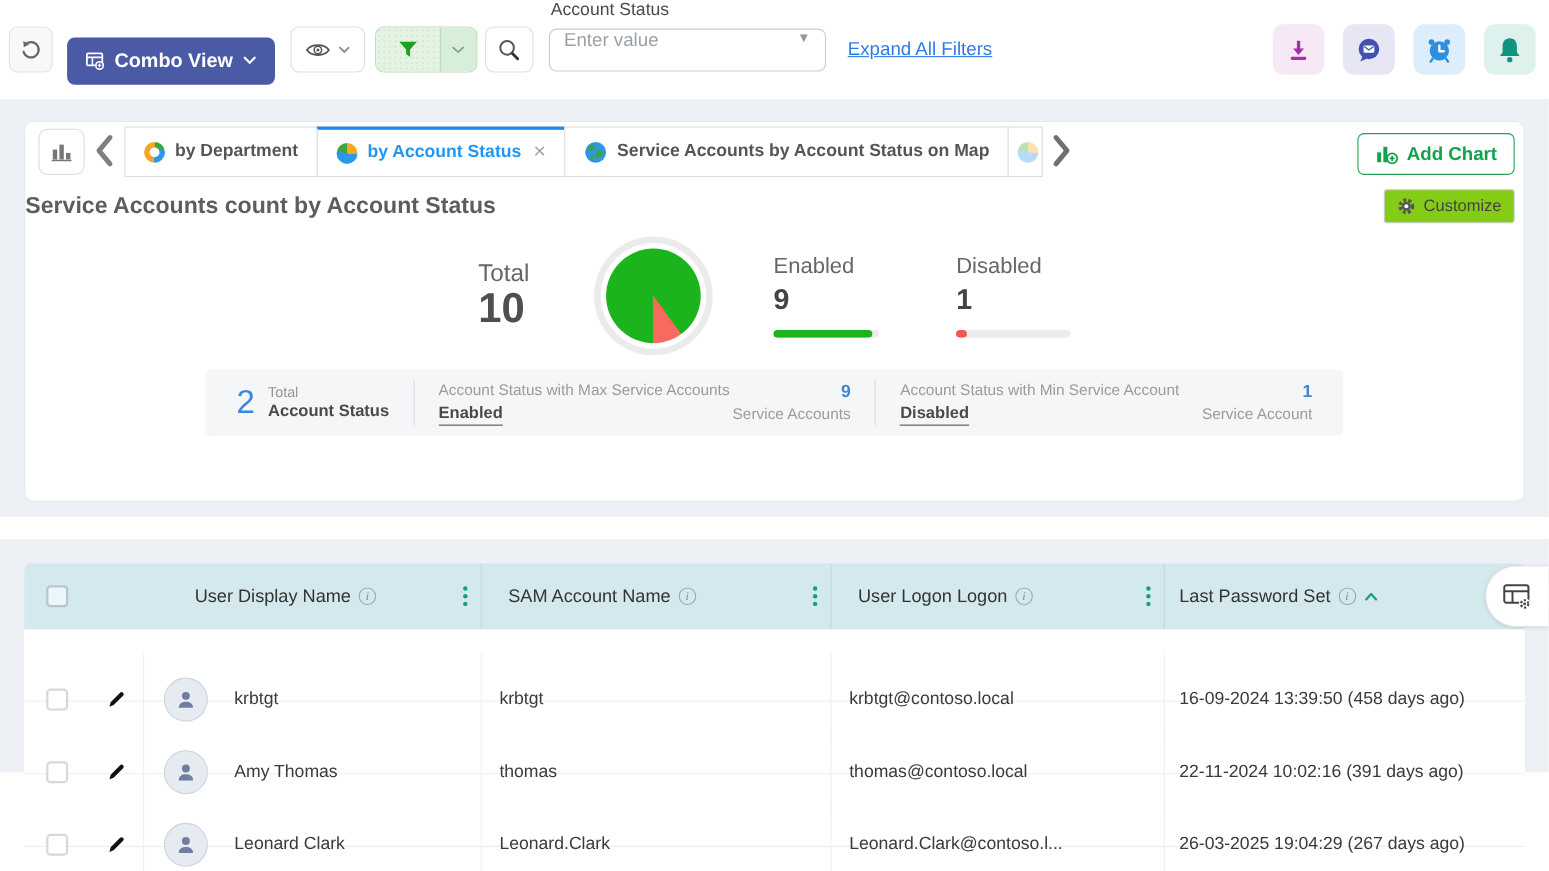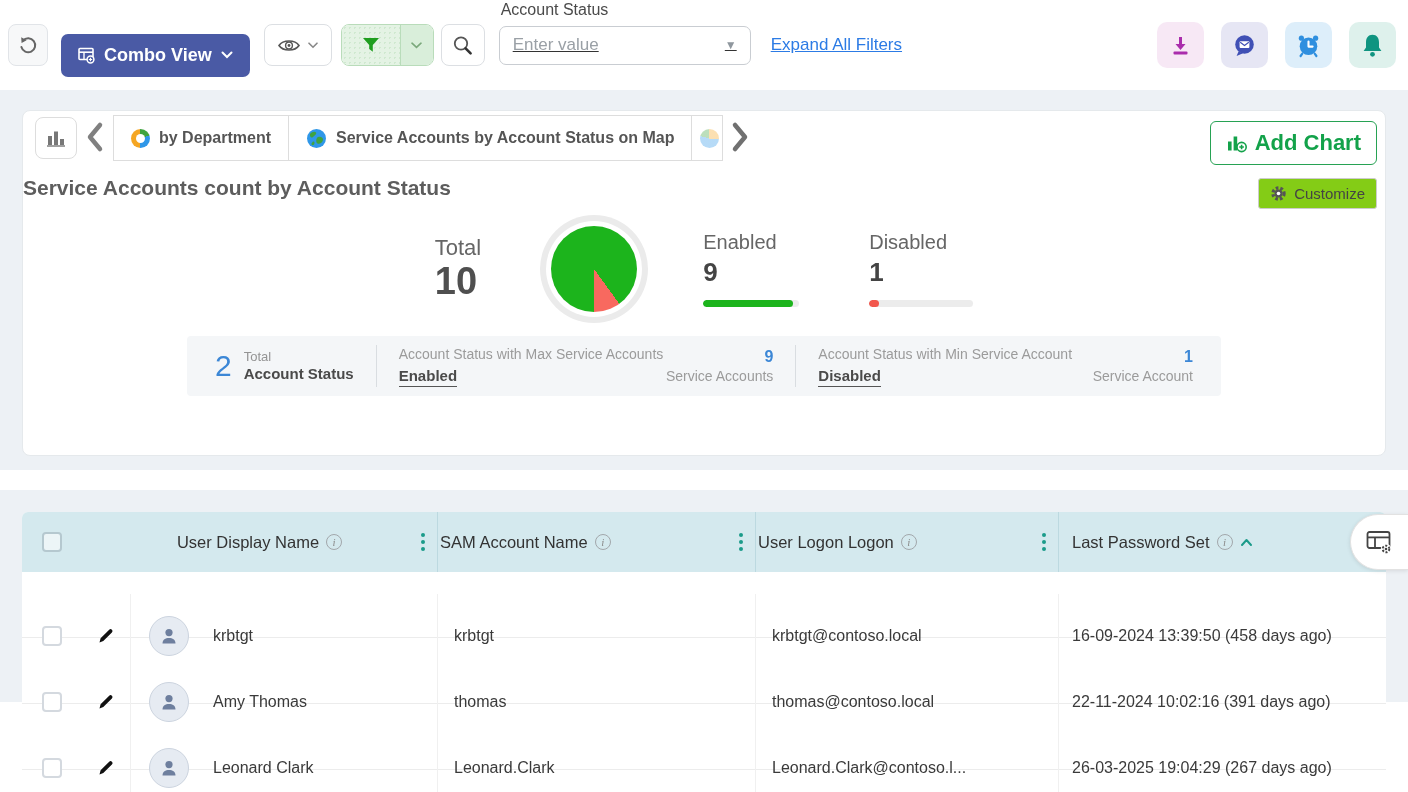--- a/index.html
+++ b/index.html
@@ -18,21 +18,21 @@
   .eye-btn { margin-left:14px; width:68px; gap:7px; }
   .filter-split { margin-left:9px; display:flex; height:42px; border:1px solid #b9dcba; border-radius:8px; overflow:hidden; cursor:pointer; }
   .filter-main { width:58px; background:#e4f3e4;
     background-image:radial-gradient(#cfe9cf 1px, transparent 1px); background-size:5px 5px;
     display:flex; align-items:center; justify-content:center; }
   .filter-arrow { width:33px; background:#d9eeda; border-left:1px solid #b9dcba; display:flex; align-items:center; justify-content:center; }
   .search-btn { margin-left:7px; width:44px; }
   .field-wrap { margin-left:14px; position:relative; }
   .field-label { position:absolute; top:-25px; left:2px; font-size:16px; color:#4a4a4a; }
   .select-box { width:252px; height:39px; border:1px solid #c9cdd2; border-radius:7px; background:#fff;
-    display:flex; align-items:center; justify-content:space-between; padding:0 13px; cursor:pointer;text-decoration:underline; }
+    display:flex; align-items:flex-start; justify-content:space-between; padding:0 13px; cursor:pointer; }
   .placeholder { color:#9aa0a6; font-size:17px; }
   .dd-arrow { color:#8f979e; font-size:12px; }
   .expand-link { margin-left:20px; color:#2c7be5; font-size:17px; text-decoration:underline; cursor:pointer; }
   .right-icons { margin-left:auto; display:flex; gap:17px; }
   .sq-btn { width:47px; height:46px; border-radius:10px; border:none; display:flex; align-items:center; justify-content:center; cursor:pointer; }
   .dl-btn { background:#f7e8f5; }
   .chat-btn { background:#e6e6f4; }
   .alarm-btn { background:#ddeefa; }
   .bell-btn { background:#def1ec; }
 
@@ -52,21 +52,21 @@
   .tab.partial { width:32px; overflow:hidden; padding:0 8px; opacity:1; }
   .donut-ic { width:19px; height:19px; border-radius:50%; position:relative; flex:none;
     background:conic-gradient(#3fa33f 0 70deg, #2f97e8 70deg 185deg, #f5a623 185deg 360deg); }
   .donut-ic::after { content:""; position:absolute; inset:5px; background:#fff; border-radius:50%; }
   .pie-ic { width:19px; height:19px; border-radius:50%; flex:none;
     background:conic-gradient(#f5a623 0 95deg, #2f97e8 95deg 285deg, #3fa33f 285deg 360deg); }
   .pie-ic.faint { opacity:.35; }
   .globe-ic { flex:none; }
   .strip-actions { position:absolute; right:8px; top:10px; display:flex; flex-direction:column; align-items:flex-end; }
   .addchart-btn { display:flex; align-items:center; gap:8px; background:#fff; border:1.5px solid #27a254;
-    border-radius:6px; color:#13a24a; font-size:22px; font-weight:bold; padding:8px 15px; cursor:pointer; }
+    border-radius:6px; color:#13a24a; font-size:17px; font-weight:bold; padding:8px 15px; cursor:pointer; }
   .customize-btn { margin-top:13px; display:flex; align-items:center; gap:7px; background:#84cc16;
     border:1px solid #ccc; border-radius:3px; color:#444; font-size:15px; padding:6px 11px; cursor:pointer; }
 
   .chart-title { text-align:left; margin-top:15px; font-size:21px; font-weight:bold; color:#5d5d5d; }
 
   .chart-row { display:flex; align-items:center; justify-content:center; margin-top:26px; }
   .total-block { margin-right:56px; }
   .total-label { font-size:22px; color:#666; }
   .total-value { font-size:38px; font-weight:bold; color:#4f4f4f; line-height:1.1; }
   .main-pie { width:86px; height:86px; border-radius:50%;
@@ -99,21 +99,21 @@
   .seg-unit { font-size:14px; color:#9b9b9b; }
 
   
   .table-panel { margin-top:20px; height:212px; padding:22px 22px 0; }
   .table-card { background:#fff; border-radius:6px 6px 0 0; position:relative; height:280px; }
   .thead { height:60px; background:#d4e9ee; border-radius:6px 6px 0 0; position:relative;
     display:grid; grid-template-columns:60px 355px 318px 303px 1fr; align-items:center; }
   .th { position:relative; height:100%; display:flex; align-items:center; font-size:16.5px; color:#333; }
   .th .lbl { display:flex; align-items:center; gap:7px; }
   .th-name { justify-content:center; }
-  .th-sam, .th-logon { padding-left:2px; border-left:1px solid #bcd9e0; }
+  .th-sam, .th-logon { padding-left:24px; border-left:1px solid #bcd9e0; }
   .th-last { padding-left:13px; border-left:1px solid #bcd9e0; }
   .kebab { position:absolute; right:9px; top:50%; transform:translateY(-50%);
     display:flex; flex-direction:column; gap:3px; cursor:pointer; padding:3px; }
   .kebab i { width:4px; height:4px; border-radius:50%; background:#1b9b8a; }
   .info-ic { width:16px; height:16px; border:1px solid #a2a7ab; border-radius:50%; color:#8b8b8b;
     display:inline-flex; align-items:center; justify-content:center; flex:none; cursor:pointer; }
   .info-ic::before { content:"i"; font-family:"Liberation Serif", serif; font-style:italic; font-size:11px; }
   .checkbox { width:20px; height:20px; border:2px solid #d4d9df; border-radius:4px; background:#fff; cursor:pointer; }
   .thead .checkbox { border-color:#b5c8cf; background:rgba(255,255,255,.55); margin:0 auto; }
   .col-pill { position:absolute; right:-22px; top:2px; width:58px; height:56px; background:#fff;
@@ -253,20 +253,25 @@
           <svg width="20" height="32" viewBox="0 0 20 32">
             <polyline points="15,4 5,16 15,28" fill="none" stroke="#808080" stroke-width="4.5" stroke-linecap="round" stroke-linejoin="round"></polyline>
           </svg>
         </button>
 
         <div class="tab">
           <span class="donut-ic"></span>
           <span>by Department</span>
         </div>
 
+        <div class="tab active">
+          <span class="pie-ic"></span>
+          <span>by Account Status</span>
+          <span class="tab-close">×</span>
+        </div>
 
         <div class="tab">
           <svg class="globe-ic" width="21" height="21" viewBox="0 0 21 21">
             <circle cx="10.5" cy="10.5" r="9.5" fill="#2f97e8"></circle>
             <path d="M4 6 C6 3.5 9 3 10 4.5 C11 6 8.5 7.5 7 9 C5.5 10.5 3.5 9 4 6 Z" fill="#3fa33f"></path>
             <path d="M12 9 C14.5 8 17.5 9.5 17 12 C16.5 14.5 13.5 16.5 11.5 15.5 C9.5 14.5 10 10 12 9 Z" fill="#3fa33f"></path>
             <path d="M7 13.5 C8.5 13 9 15 8 16.5 C7 18 5 17 5.5 15.5 Z" fill="#3fa33f"></path>
           </svg>
           <span>Service Accounts by Account Status on Map</span>
         </div>

